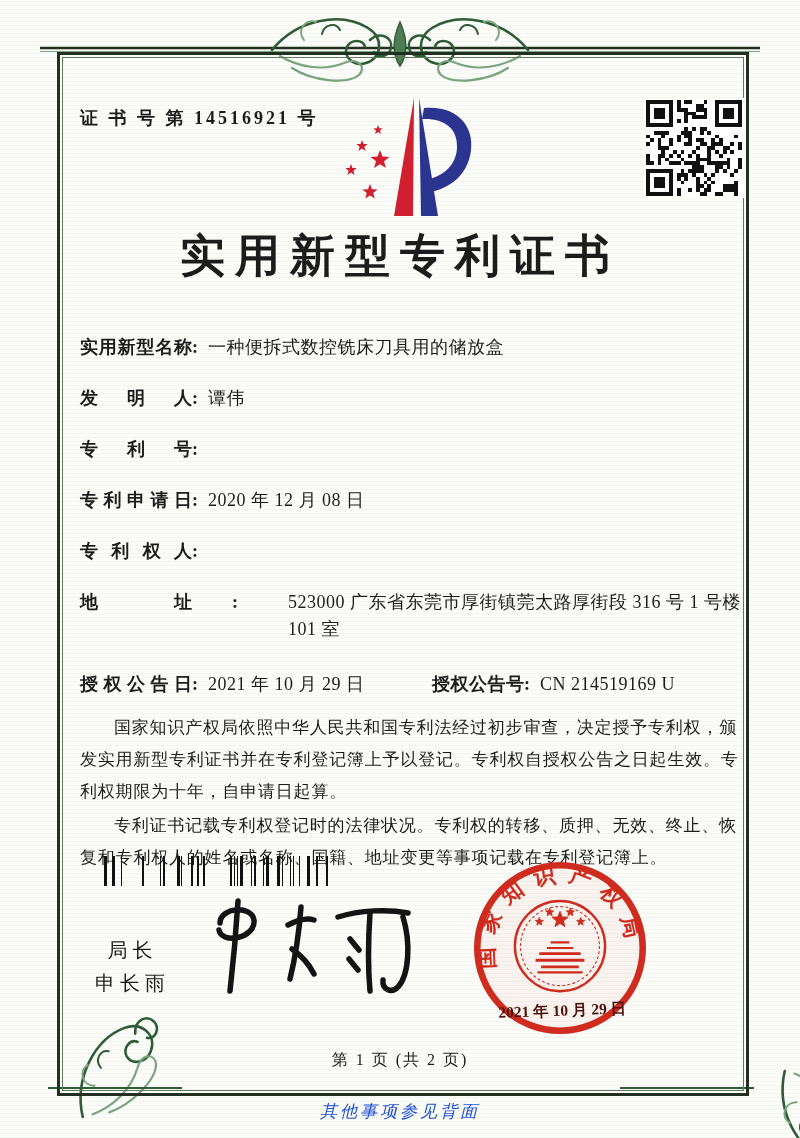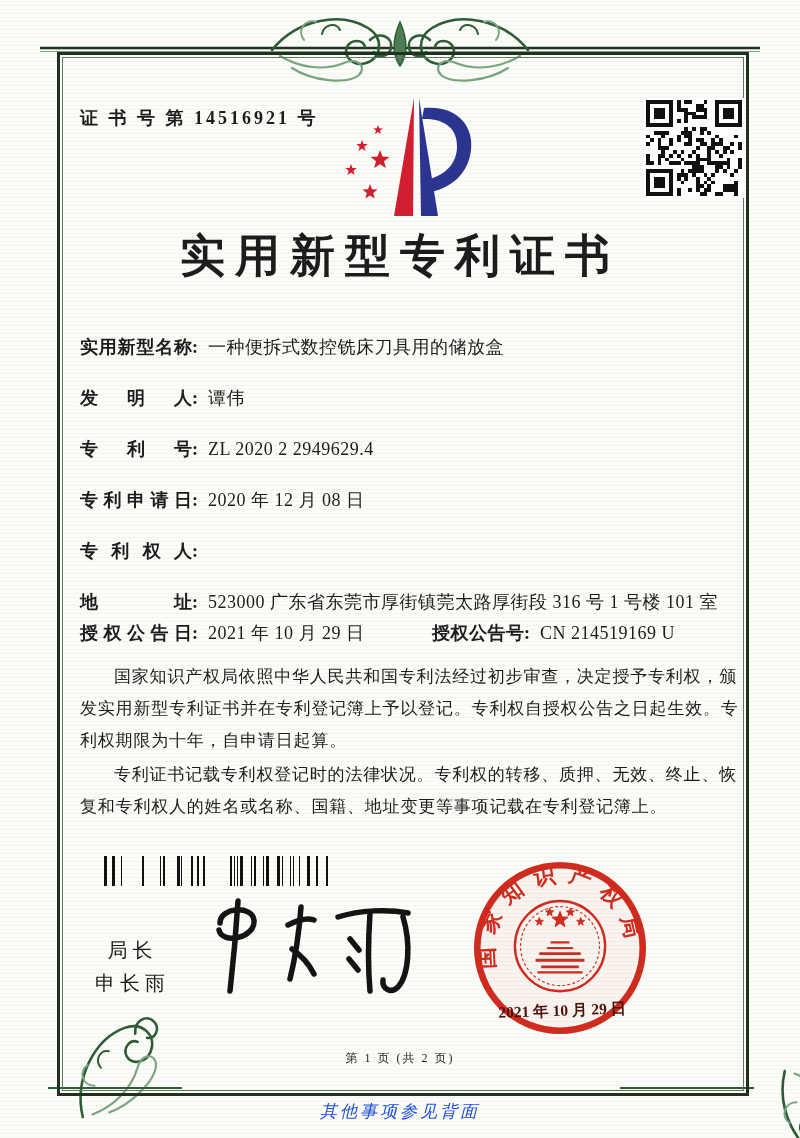--- a/index.html
+++ b/index.html
@@ -38,21 +38,21 @@
   }
 
   .content{ left:80px; top:334px; width:662px; font-size:18px; }
   .field-row{ margin-bottom:24px; display:flex; line-height:27px;}
   .field-label{
     display:inline-block; width:112px; flex:0 0 112px;
     text-align:justify; text-align-last:justify; font-weight:bold;
   }
   .field-colon{ flex:0 0 16px; font-weight:bold;}
   .field-value{ flex:1; letter-spacing:0.5px;}
-  .row-addr{ margin-bottom:4px; }
+  .row-addr{ margin-bottom:28px;gap:40px; }
   .grant-row{ display:flex; line-height:27px; margin-bottom:10px;}
   .grant-left{ display:flex; width:352px; flex:0 0 352px;}
   .grant-right{ display:flex; }
   .grant-right .field-label{ width:92px; flex:0 0 92px;}
 
   .paragraphs{ margin-top:14px; }
   .paragraphs p{
     margin:0 0 2px 0; text-indent:2em;
     font-size:17px; line-height:1.88; letter-spacing:0.8px;
   }
@@ -60,21 +60,21 @@
   .barcode{ left:100px; top:856px; width:232px; height:30px; }
   .barcode svg{width:100%;height:100%;display:block;}
 
   .signer{ left:95px; top:934px; font-size:20px; line-height:33px; letter-spacing:5px;text-align:center; }
   .signature{ left:200px; top:893px; width:225px; height:115px; }
   .signature svg{width:100%;height:100%;display:block;}
 
   .seal{ left:466px; top:854px; width:188px; height:188px; }
   .seal svg{width:100%;height:100%;display:block;}
 
-  .footer-page{ left:0; top:1050px; width:100%; text-align:center; font-size:12px; letter-spacing:2px;}
+  .footer-page{ left:0; top:1050px; width:100%; text-align:center; font-size:16px; letter-spacing:2px;}
   .back-note{ left:0; top:1100px; width:100%; text-align:center; font-size:17px; letter-spacing:3px; font-style:italic; color:#1d4ed8;}
 
   .orn-top{ left:40px; top:4px; width:720px; height:76px; }
   .orn-bl{ left:42px; top:986px; width:140px; height:115px; }
   .orn-br{ left:620px; top:980px; width:140px; height:121px; }
   .orn-top svg,.orn-bl svg,.orn-br svg{width:100%;height:100%;display:block;overflow:visible;}
 </style>
 </head>
 <body>
 
@@ -325,21 +325,20 @@
     <span class="field-value">一种便拆式数控铣床刀具用的储放盒</span>
   </div>
   <div class="field-row">
     <span class="field-label">发明人</span>
       <span class="field-colon">:</span>
     <span class="field-value">谭伟</span>
   </div>
   <div class="field-row">
     <span class="field-label">专利号</span>
       <span class="field-colon">:</span>
-    <span class="field-value">ZL 2020 2 2949629.4</span>
   </div>
   <div class="field-row">
     <span class="field-label">专利申请日</span>
       <span class="field-colon">:</span>
     <span class="field-value">2020 年 12 月 08 日</span>
   </div>
   <div class="field-row">
     <span class="field-label">专利权人</span>
       <span class="field-colon">:</span>
   </div>

